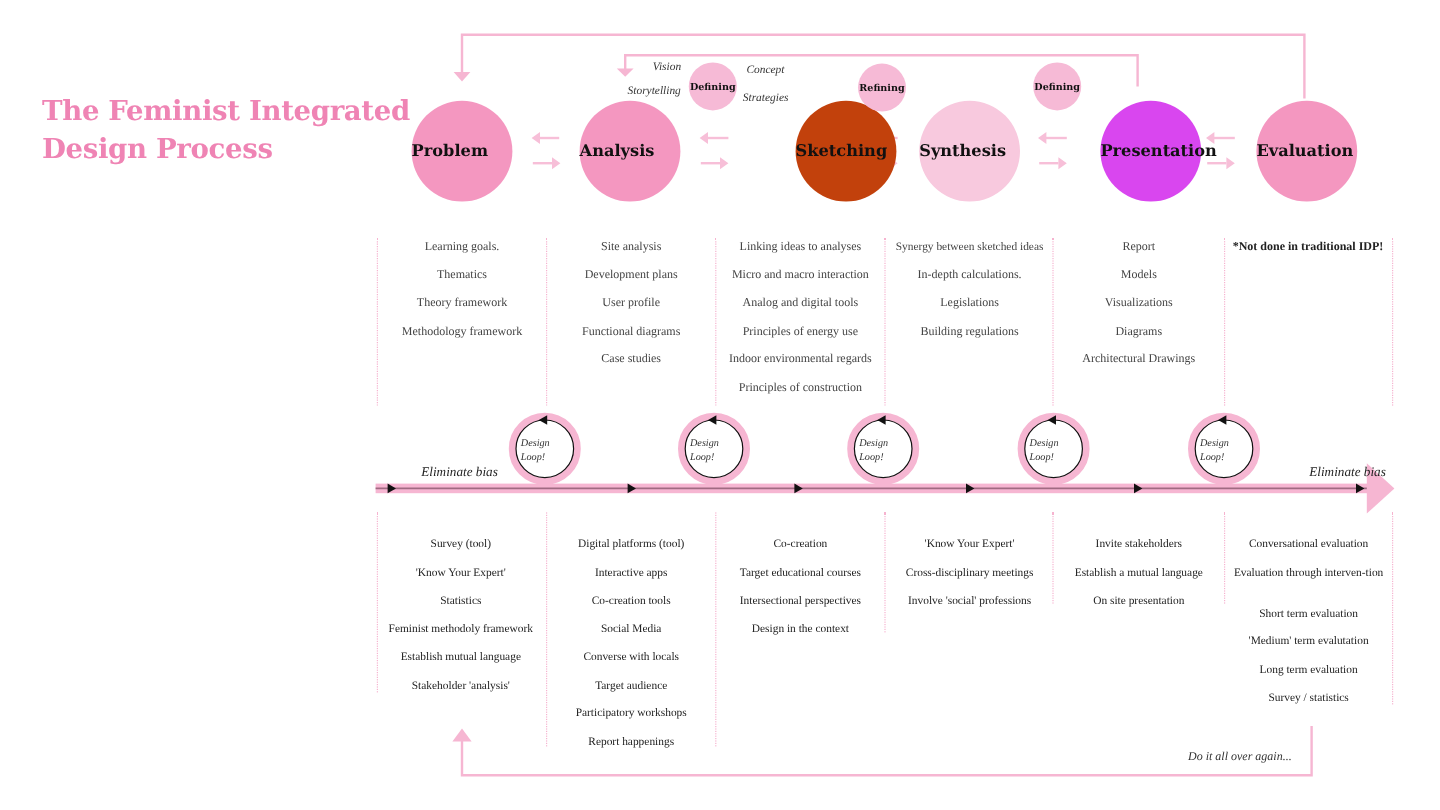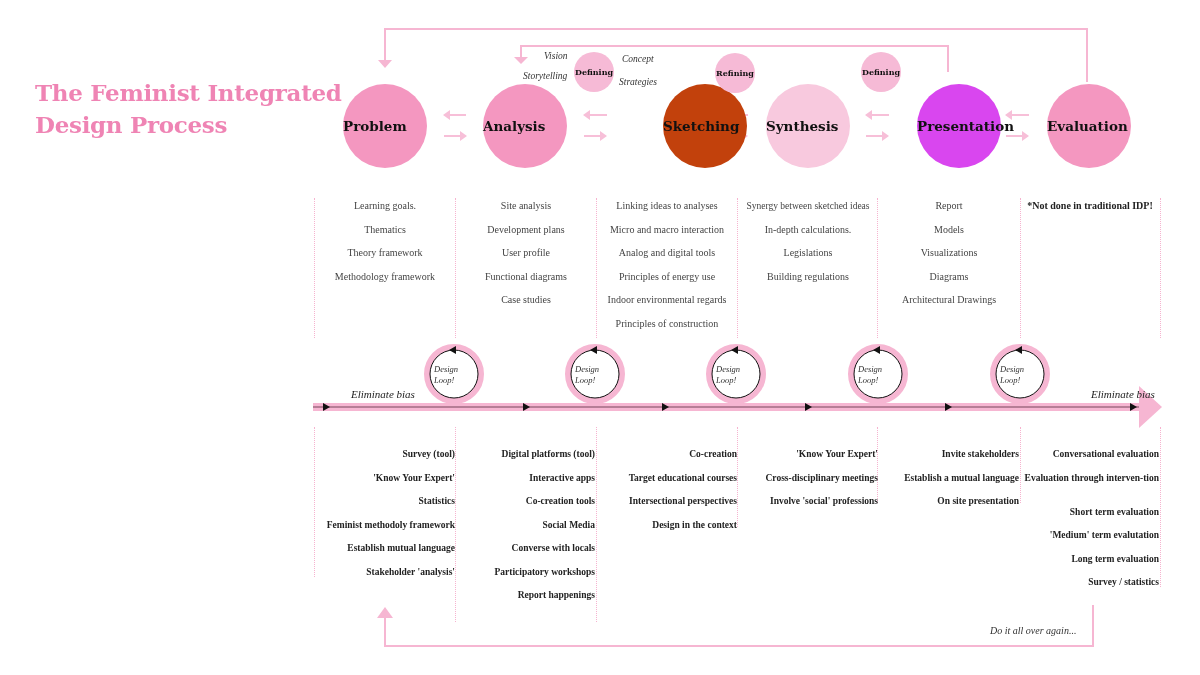--- a/index.html
+++ b/index.html
@@ -6,21 +6,21 @@
   body { width:1200px; height:675px; position:relative; overflow:hidden; font-family:"Liberation Serif", serif; color:#222; }
   .abs { position:absolute; }
   #title { left:35px; top:43px; font-family:"DejaVu Serif", serif; font-weight:bold; font-size:23px; line-height:32px; color:#ef84b4; letter-spacing:-0.3px;margin-top:34px; }
   #title div { white-space:nowrap; }
   svg#lines { position:absolute; left:0; top:0; }
   .stage { position:absolute; border-radius:50%; display:flex; align-items:center; font-family:"DejaVu Serif", serif; font-weight:bold; font-size:13.5px; color:#111; }
   .small-circle { position:absolute; border-radius:50%; background:#f6bad6; display:flex; align-items:center; justify-content:center; font-family:"DejaVu Serif", serif; font-weight:bold; font-size:8px; color:#111; }
   .ann { position:absolute; font-style:italic; font-size:9.5px; color:#333; white-space:nowrap; }
   .col { position:absolute; text-align:center; font-size:10px; color:#444; }
   .col .item { height:23.5px; line-height:14px; }
-  .col.bottom { font-weight:bold; color:#222; font-size:9.5px;text-align:right; }
+  .col.bottom { font-weight:normal; color:#222; font-size:9.5px; }
   .col.bottom .item.wrap { height:34px; }
   .dots { position:absolute; width:0; border-left:1.3px dotted #f6b3cf; }
   .loop-label { position:absolute; font-style:italic; font-size:8.5px; line-height:11px; text-align:left; color:#333; width:40px; }
   .bias { position:absolute; font-style:italic; font-size:11px; color:#222; white-space:nowrap;margin-left:28px; }
   .again { position:absolute; font-style:italic; font-size:10px; color:#333; white-space:nowrap; }
 </style>
 </head>
 <body>
 
 <div id="title" class="abs">
@@ -234,20 +234,21 @@
   <div class="item" style="white-space:nowrap;">Feminist methodoly framework</div>
   <div class="item">Establish mutual language</div>
   <div class="item">Stakeholder 'analysis'</div>
 </div>
 <div class="col bottom" style="left:457px;top:447px;width:138px;">
   <div class="item">Digital platforms (tool)</div>
   <div class="item">Interactive apps</div>
   <div class="item">Co-creation tools</div>
   <div class="item">Social Media</div>
   <div class="item">Converse with locals</div>
+  <div class="item">Target audience</div>
   <div class="item">Participatory workshops</div>
   <div class="item">Report happenings</div>
 </div>
 <div class="col bottom" style="left:597px;top:447px;width:140px;">
   <div class="item">Co-creation</div>
   <div class="item">Target educational courses</div>
   <div class="item">Intersectional perspectives</div>
   <div class="item">Design in the context</div>
 </div>
 <div class="col bottom" style="left:738px;top:447px;width:140px;">

